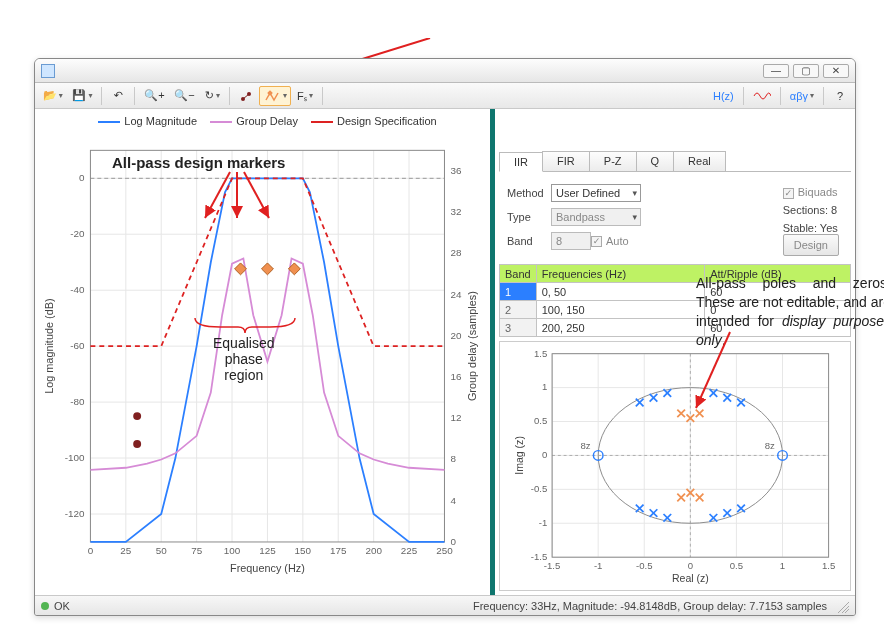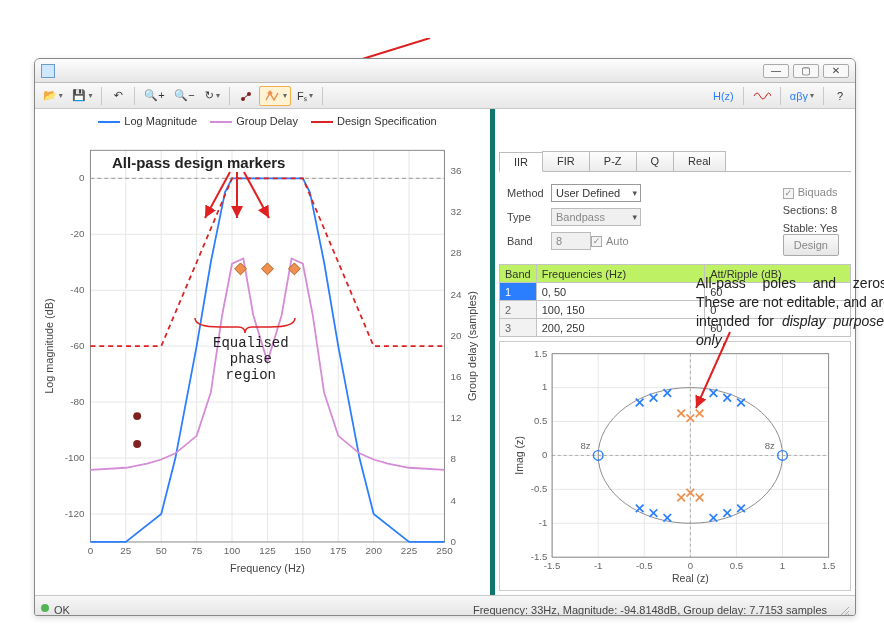--- a/index.html
+++ b/index.html
@@ -65,21 +65,21 @@
   .bandtbl th { background: #bef264; font-weight: normal; }
   .bandtbl td.rowsel { background: #2b7fff; color: #fff; width: 24px; }
   .bandtbl td.rownum { background: #f2f2f2; width: 24px; color: #666; }
 
   .pz { flex: 1; border: 1px solid #ccc; background: #fff; min-height: 220px; padding: 4px; }
   .pz svg { width: 100%; height: 100%; display: block; }
 
   .statusbar {
     position: absolute; bottom: 0; left: 0; right: 0; height: 20px;
     background: linear-gradient(#f7f7f7,#e6e6e6); border-top: 1px solid #c9c9c9;
-    display: flex; padding: 8px 6px; font-size: 11px; color: #444;
+    display: flex; align-items: center; padding: 8px 6px; font-size: 11px; color: #444;
   }
   .statusbar .ok-dot { width: 8px; height: 8px; border-radius: 50%; background: #52b552; margin-right: 5px; }
   .statusbar .spacer { flex: 1; }
   .statusbar .grip { width: 14px; height: 14px; background:
       linear-gradient(135deg, transparent 60%, #aaa 60%, #aaa 64%, transparent 64%, transparent 72%, #aaa 72%, #aaa 76%, transparent 76%, transparent 84%, #aaa 84%, #aaa 88%, transparent 88%);
   }
 
   svg text { font-family: inherit; }
   .tick { stroke: #e6e6e6; stroke-width: 1; }
   .lbl { fill: #666; font-size: 10px; }
@@ -370,21 +370,21 @@
     <div class="statusbar">
       <span class="ok-dot"></span>
       <span>OK</span>
       <span class="spacer"></span>
       <span>Frequency: 33Hz, Magnitude: -94.8148dB, Group delay: 7.7153 samples</span>
       <span class="grip" style="margin-left:8px;"></span>
     </div>
   </div>
 
   <div class="annot" style="left:112px; top:154px; font-size:15px;">All-pass design markers</div>
-  <div class="annot" style="left:213px; top:335px; font-size:14px; text-align:center; white-space:pre; font-weight:500;font-family:Liberation Mono, monospace;">Equalised
+  <div class="annot" style="left:213px; top:335px; font-size:14px; text-align:center; white-space:pre; font-weight:500;">Equalised
 phase
 region</div>
   <div class="annot" style="left:696px; top:274px; width:195px; font-size:14px; text-align:justify; line-height:1.35; font-weight:500;">
     All-pass poles and zeros. These are not editable, and are intended for <i>display purposes only</i>.
   </div>
 
   <svg class="arrow" style="left:195px; top:168px; width:120px; height:60px;">
     <defs>
         <marker id="ah2" markerWidth="8" markerHeight="8" refX="6" refY="3" orient="auto">
           <path d="M0,0 L6,3 L0,6 Z" fill="#e02020"></path>

